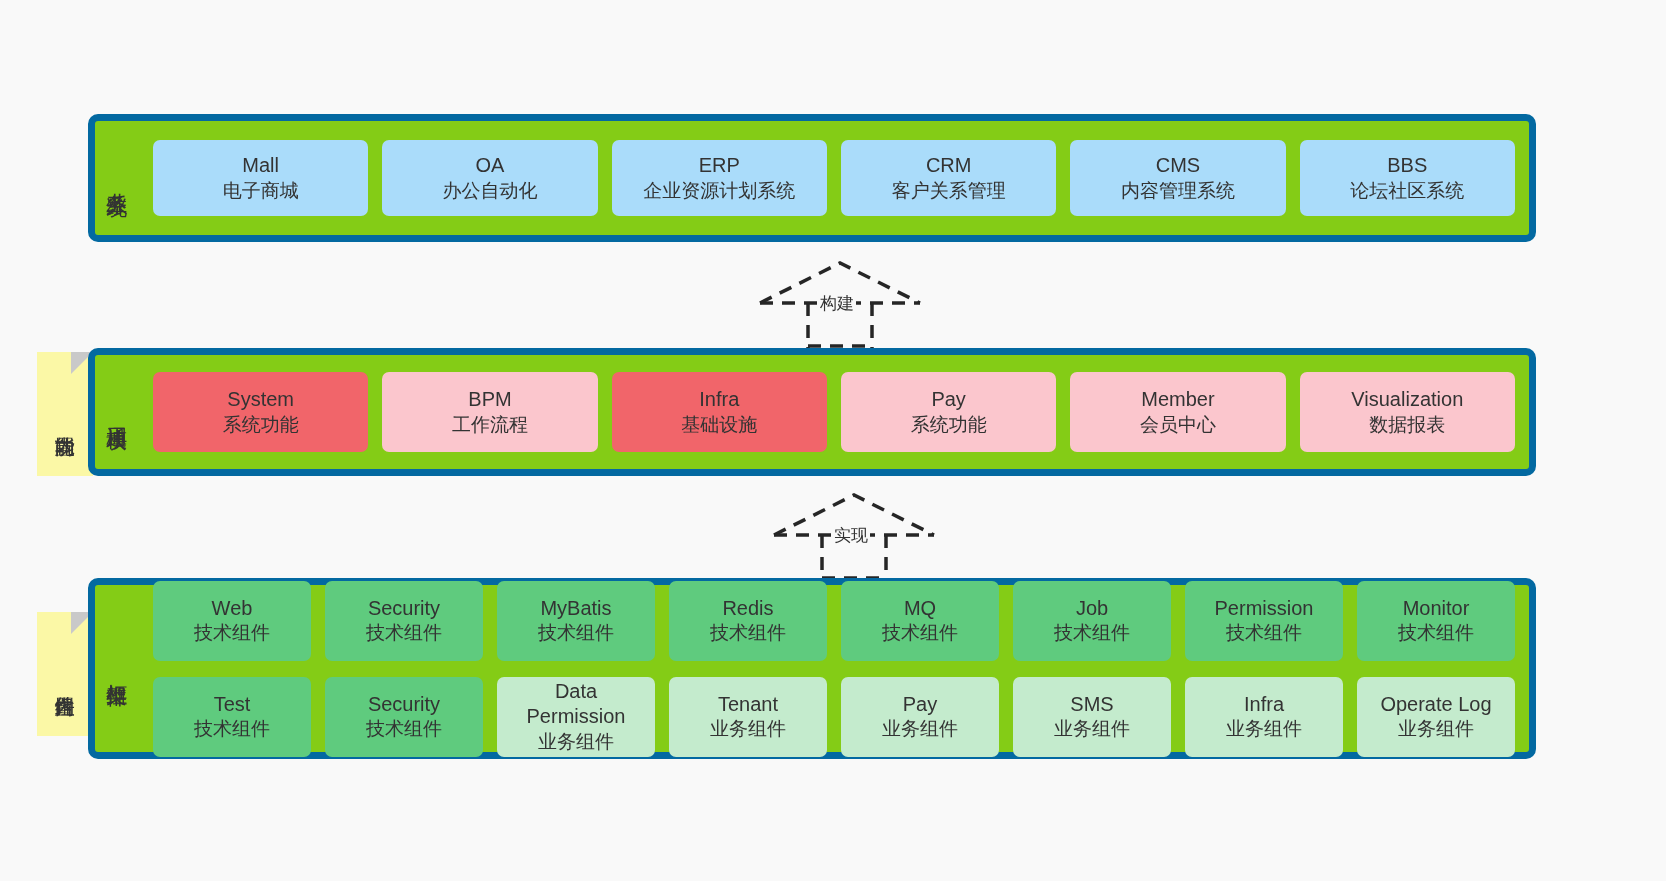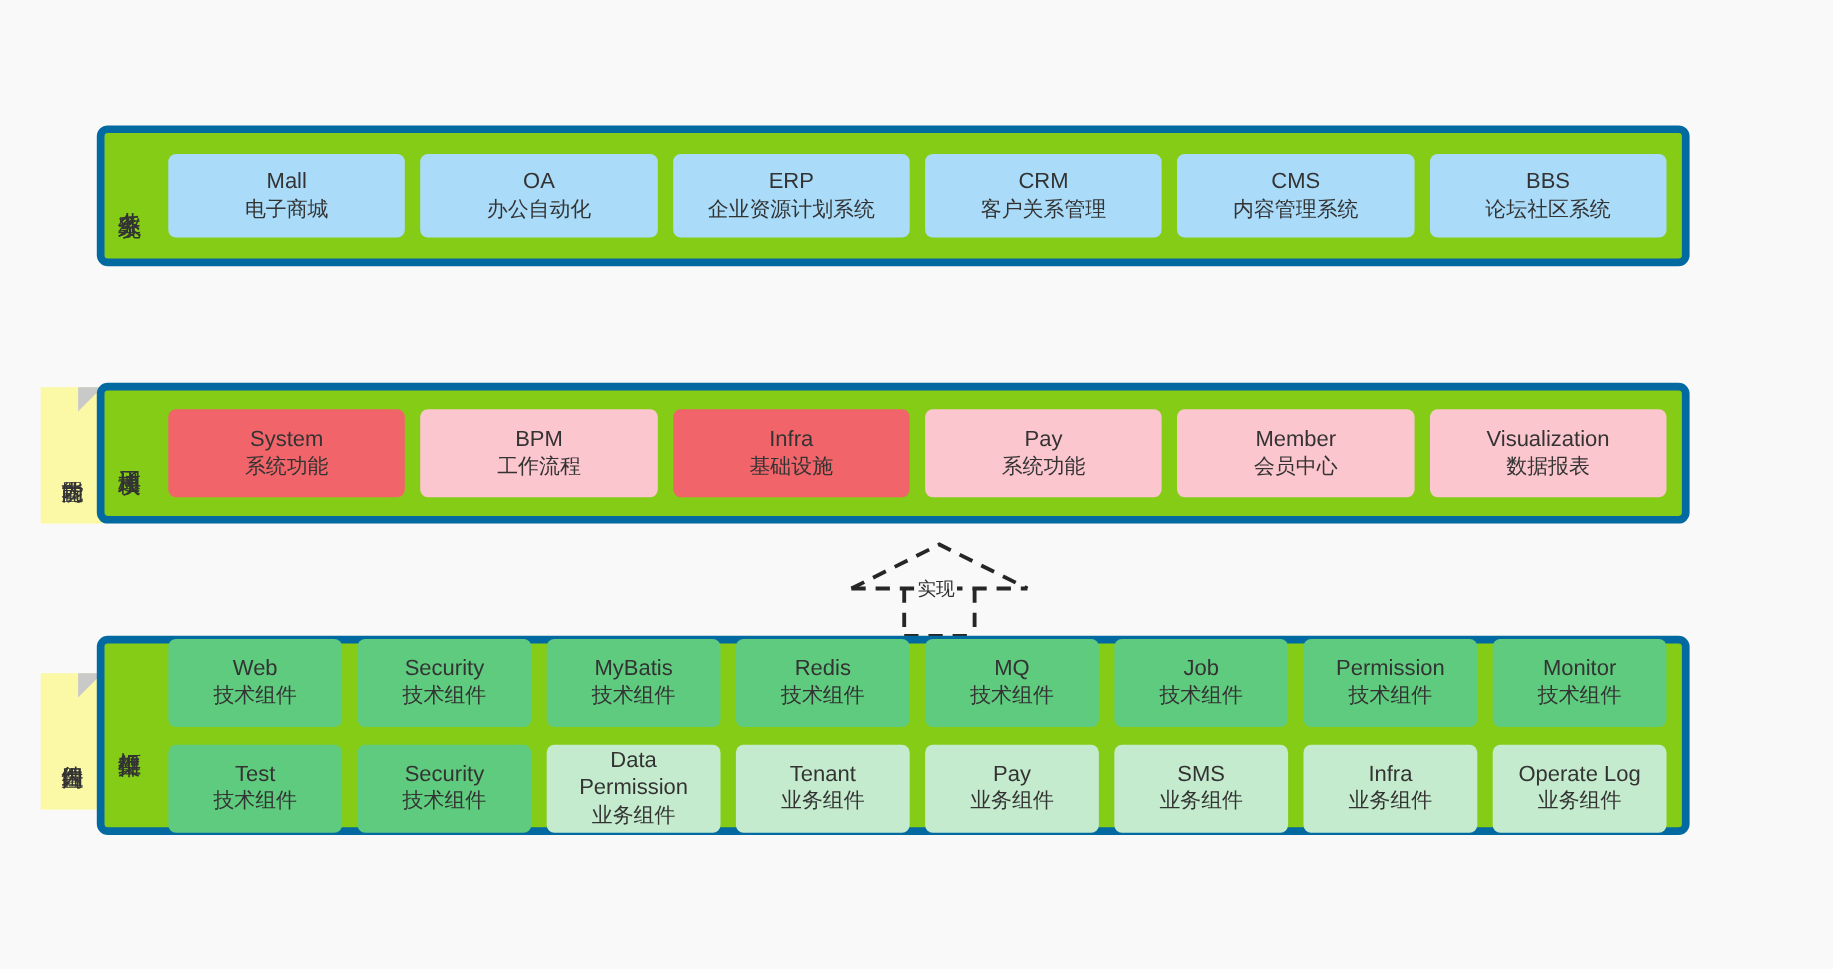--- a/index.html
+++ b/index.html
@@ -153,20 +153,30 @@
           <span class="t2">内容管理系统</span>
         </div>
         <div class="cell" style="background:#aadcfa">
           <span class="t1">BBS</span>
           <span class="t2">论坛社区系统</span>
         </div>
       </div>
     </div>
   </div>
 
+  <div class="conn" id="conn-build">
+    <svg width="180" height="90" viewBox="0 0 180 90">
+      <path d="M10 45 L90 5 L170 45" fill="none" stroke="#262626" stroke-width="3.5" stroke-dasharray="13 9"></path>
+      <path d="M10 45 L170 45" fill="none" stroke="#262626" stroke-width="3.5" stroke-dasharray="13 9"></path>
+      <path d="M58 45 L58 90" fill="none" stroke="#262626" stroke-width="3.5" stroke-dasharray="13 9"></path>
+      <path d="M122 45 L122 90" fill="none" stroke="#262626" stroke-width="3.5" stroke-dasharray="13 9"></path>
+      <path d="M58 88 L122 88" fill="none" stroke="#262626" stroke-width="3.5" stroke-dasharray="13 9"></path>
+    </svg>
+    <span class="conn-label">构建</span>
+  </div>
 
   <div class="note" id="note-functions">
     <span>内置功能</span>
   </div>
   <div class="band" id="band-common">
     <div class="band-title">通用模块</div>
     <div class="band-body">
       <div class="row">
         <div class="cell" style="background:#f1656a">
           <span class="t1">System</span>

